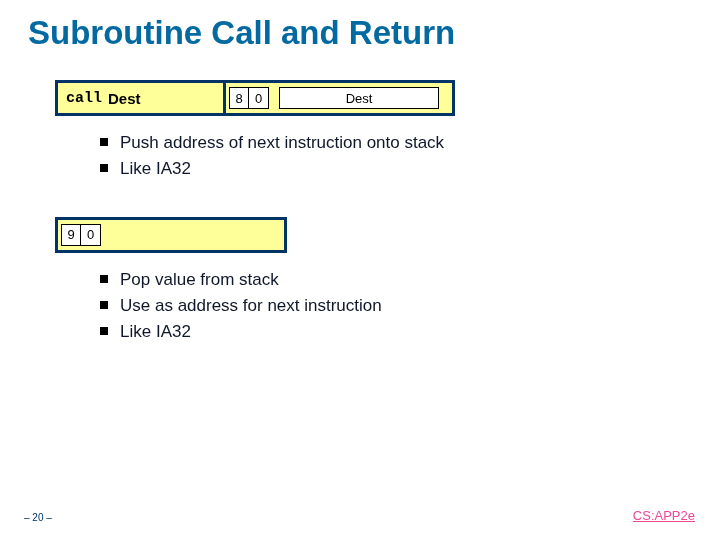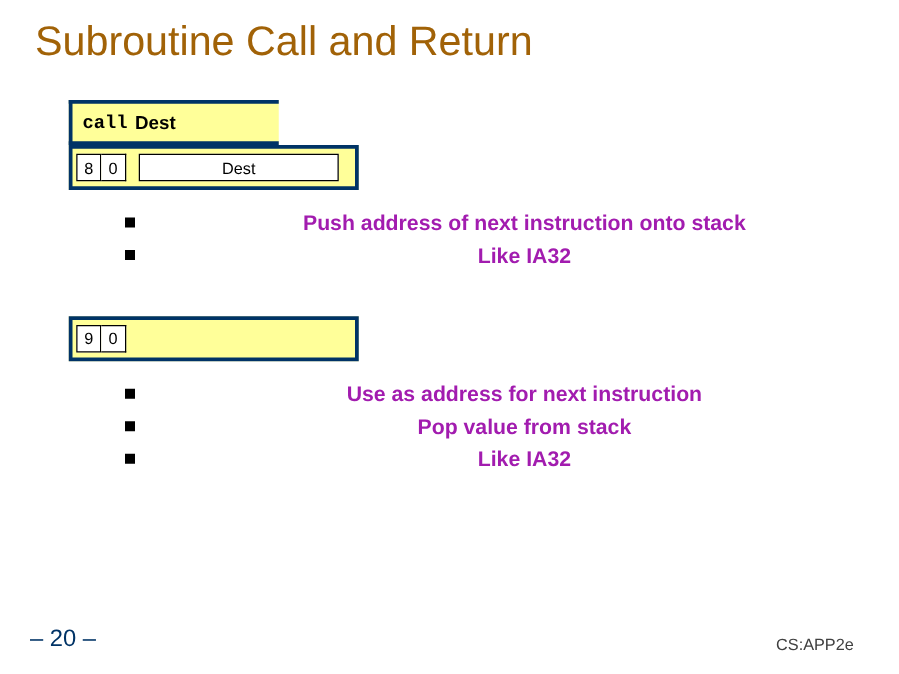--- a/index.html
+++ b/index.html
@@ -6,32 +6,31 @@
   body {
     width: 719px;
     height: 539px;
     background: #ffffff;
     font-family: Arial, Helvetica, sans-serif;
     position: relative;
     overflow: hidden;
   }
   .slide-title {
     font-size: 33px;
-    font-weight: normal;
-    color: #a16207;
+    font-weight: bold;
+    color: #0369a1;
     padding: 14px 0 0 28px;
   }
   .section {
     margin-top: 28px;
   }
   .instr-row {
     display: flex;
     align-items: stretch;
     margin-left: 55px;
-    flex-direction: column;
   }
   .instr-box {
     background: #ffff99;
     border: 3px solid #003366;
     border-right: none;
     width: 168px;
     height: 36px;
     display: flex;
     align-items: center;
     padding-left: 8px;
@@ -75,49 +74,49 @@
     align-items: center;
     justify-content: center;
     font-size: 13px;
   }
   .bullets {
     margin: 14px 0 0 100px;
   }
   .bullets li {
     list-style: none;
     font-size: 17px;
-    font-weight: bold;
-    color: #a21caf;
+    font-weight: normal;
+    color: #0f172a;
     line-height: 1.55;
     position: relative;
     padding-left: 20px;
-    text-align: center;
   }
   .bullets li::before {
     content: "";
     position: absolute;
     left: 0;
     top: 8px;
     width: 8px;
     height: 8px;
     background: #000;
   }
   .page-num {
     position: absolute;
     bottom: 16px;
     left: 24px;
-    font-size: 19px;
+    font-size: 10px;
     color: #003366;
   }
   .footer-right {
     position: absolute;
     bottom: 16px;
-    right: 36px;
+    right: 24px;
     font-size: 13px;
-    color: #404040;
+    color: #ec4899;
+    text-decoration: underline;
   }
 </style>
 </head>
 <body>
 
 <h1 class="slide-title">Subroutine Call and Return</h1>
 
 <div class="section">
   <div class="instr-row">
     <div class="instr-box">
@@ -137,20 +136,20 @@
 </div>
 
 <div class="section" style="margin-top:34px;">
   <div class="instr-row">
     <div class="encoding-box">
       <div class="byte-cell">9</div>
       <div class="byte-cell">0</div>
     </div>
   </div>
   <ul class="bullets">
+    <li>Pop value from stack</li>
     <li>Use as address for next instruction</li>
-    <li>Pop value from stack</li>
     <li>Like IA32</li>
   </ul>
 </div>
 
 <div class="page-num">– 20 –</div>
 <div class="footer-right">CS:APP2e</div>
 
 </body></html>

